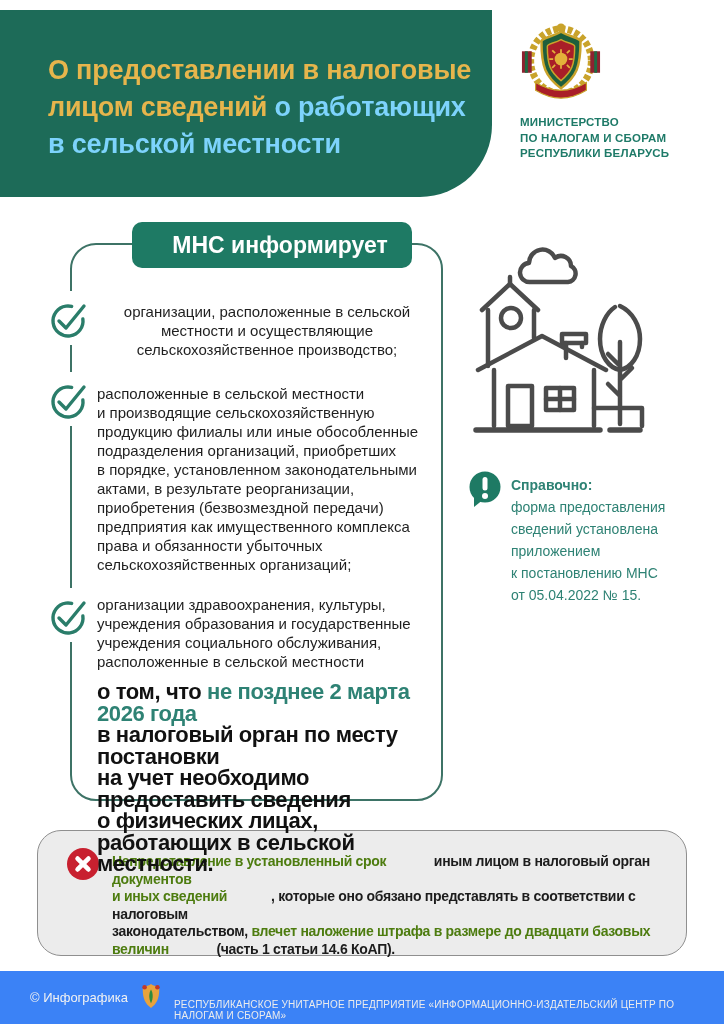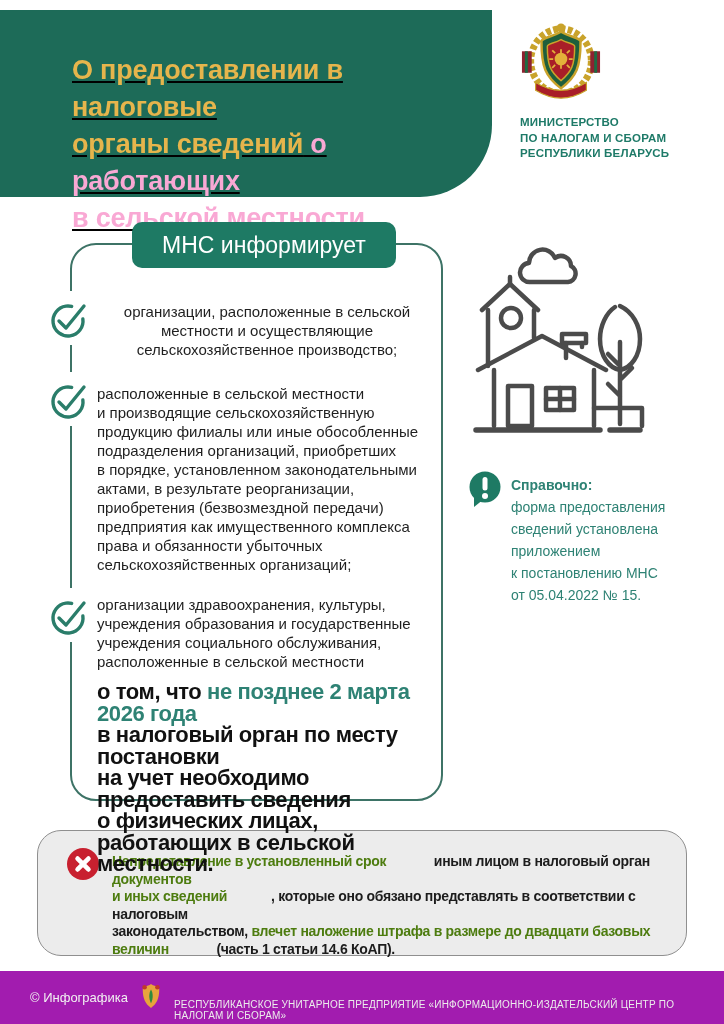--- a/index.html
+++ b/index.html
@@ -2,36 +2,36 @@
 <html><head>
 <meta charset="utf-8">
 <style>
   html,body{margin:0;padding:0;background:#ffffff;}
   .page{position:relative;width:724px;height:1024px;background:#ffffff;overflow:hidden;
         font-family:"Liberation Sans","DejaVu Sans",sans-serif;}
 
   
   .hdr{position:absolute;left:0;top:10px;width:492px;height:187px;
        background:#1d6b58;border-radius:0 0 72px 0;}
-  .hdr-inner{padding:42px 14px 0 72px;text-decoration:underline;}
+  .hdr-inner{padding:42px 14px 0 48px;}
   .title-line{font-size:27px;font-weight:bold;line-height:37px;letter-spacing:-0.2px;}
   .t-yellow{color:#e6b54c;}
-  .t-white{color:#f9a8d4;}
+  .t-white{color:#7dd3fc;}
 
   
   .logo{position:absolute;left:520px;top:20px;width:190px;}
   .logo-name{margin-top:5px;font-size:11.5px;font-weight:bold;color:#1e7a68;
              line-height:15.5px;white-space:pre-line;letter-spacing:0.2px;}
 
   
   .panel{position:absolute;left:70px;top:243px;width:369px;height:554px;
          border:2px solid #3d7366;border-radius:26px;background:#ffffff;}
   .badge{position:absolute;left:132px;top:222px;width:264px;height:46px;
          background:#1e7a64;border-radius:10px;display:flex;align-items:center;
-         justify-content:center;color:#ffffff;font-size:23px;font-weight:normal;z-index:3;}
+         justify-content:center;color:#ffffff;font-size:23px;font-weight:bold;z-index:3;padding-left:16px;}
   .check-wrap{position:absolute;left:44px;width:50px;height:54px;background:#ffffff;
               display:flex;align-items:center;justify-content:center;z-index:2;}
   .bullet-text{position:absolute;left:97px;width:340px;font-size:15px;line-height:19px;
                color:#1f1f1f;white-space:pre-line;z-index:2;}
   .conclusion{position:absolute;left:97px;top:681px;width:352px;font-size:22px;
               font-weight:bold;line-height:21.5px;letter-spacing:-0.4px;color:#111111;
               white-space:pre-line;z-index:2;}
   .t-teal{color:#2e8274;}
 
   
@@ -44,34 +44,34 @@
   
   .warn{position:absolute;left:37px;top:830px;width:650px;height:126px;background:#ececec;
         border:1.5px solid #8f8f8f;border-radius:24px;box-sizing:border-box;}
   .warn-icon{position:absolute;left:66px;top:847px;width:34px;height:34px;}
   .warn-text{position:absolute;left:112px;top:853px;width:564px;font-size:14px;
              font-weight:bold;line-height:17.5px;letter-spacing:-0.3px;white-space:pre-line;}
   .t-red{color:#4d7c0f;}
   .t-dark{color:#1c1c1c;padding-left:44px;}
 
   
-  .footer{position:absolute;left:0;top:971px;width:724px;height:53px;background:#a21caf;
+  .footer{position:absolute;left:0;top:971px;width:724px;height:53px;background:#3b82f6;
           display:flex;align-items:center;justify-content:center;gap:12px;}
   .footer-copy{font-size:13px;color:#f2f2f2;white-space:nowrap;}
   .footer-org{font-size:10px;color:#ececec;letter-spacing:0.2px;max-width:520px;margin-top:25px;}
 </style>
 </head>
 <body>
 
 <div class="page">
 
   <div class="hdr">
     <div class="hdr-inner">
       <div class="title-line"><span class="t-yellow">О предоставлении в налоговые</span></div>
-      <div class="title-line"><span class="t-yellow">органы сведений</span><span class="t-white"> о работающих</span></div>
+      <div class="title-line"><span class="t-yellow">лицом сведений</span><span class="t-white"> о работающих</span></div>
       <div class="title-line"><span class="t-white">в сельской местности</span></div>
     </div>
   </div>
 
   <div class="logo">
     <span>
       <svg width="82" height="86" viewBox="0 0 84 88">
         <ellipse cx="42" cy="42" rx="31" ry="33" fill="none" stroke="#c9a32b" stroke-width="7" stroke-dasharray="5 2.5"></ellipse>
         <circle cx="42" cy="8" r="4.5" fill="#c9a32b"></circle>
         <rect x="2" y="32" width="10" height="22" fill="#8d2230"></rect>

